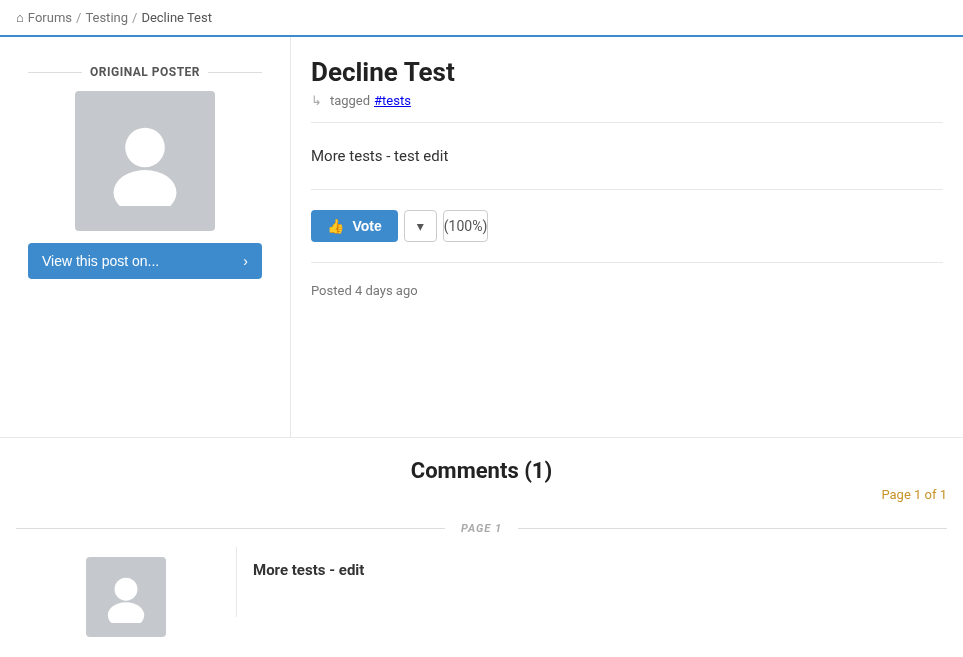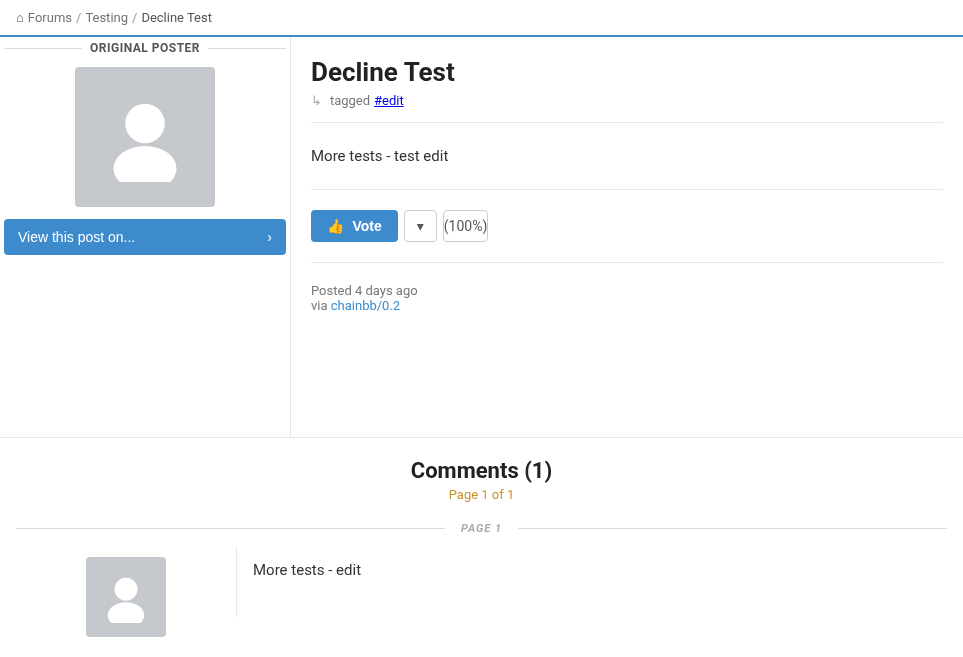--- a/index.html
+++ b/index.html
@@ -29,21 +29,21 @@
     .main-layout {
       display: flex;
       align-items: flex-start;
       border-top: 2px solid #3d8bcd;
     }
 
     
     .sidebar {
       width: 290px;
       min-width: 290px;
-      padding: 4px;
+      padding: 28px;
     }
     .sidebar-section-title {
       text-align: center;
       font-size: 12px;
       font-weight: bold;
       color: #555;
       text-transform: uppercase;
       letter-spacing: 0.5px;
       margin-bottom: 12px;
       display: flex;
@@ -219,21 +219,21 @@
     }
 
     .comments-title {
       font-size: 22px;
       font-weight: bold;
       color: #222;
       text-align: center;
       margin-bottom: 4px;
     }
     .pagination-info {
-      text-align: center;
+      text-align: right;
       font-size: 13px;
       color: #c8942a;
       margin-bottom: 20px;
     }
 
     .page-divider-row {
       display: flex;
       align-items: center;
       margin: 12px 0;
     }
@@ -284,20 +284,21 @@
 
     .comment-body-area {
       flex: 1;
       border-left: 1px solid #e8e8e8;
       padding: 14px 16px;
       min-height: 70px;
     }
     .comment-text {
       font-size: 15px;
       color: #333;
+      font-weight: bold;
     }
   </style>
 </head>
 <body>
 
 <nav class="breadcrumb">
   <span>⌂</span>
   <a href="#">Forums</a>
   <span class="sep">/</span>
   <a href="#">Testing</a>
@@ -326,21 +327,21 @@
       <span>›</span>
     </button>
   </aside>
 
   <main class="content-area">
     <h1 class="post-title">Decline Test</h1>
 
     <div class="tagged-line">
       <span class="tag-arrow">↳</span>
       <span>tagged</span>
-      <a href="#">#edit</a>
+      <a href="#">#tests</a>
     </div>
 
     <hr class="post-divider">
 
     <div class="post-body">More tests - test edit</div>
 
     <hr class="post-divider">
 
     <div class="vote-row">
       <button class="vote-btn">
@@ -350,21 +351,20 @@
       <button class="vote-dropdown">
         <span>▾</span>
       </button>
       <span class="vote-count">(100%)</span>
     </div>
 
     <hr class="post-divider">
 
     <div class="post-meta">
       <div>Posted 4 days ago</div>
-      <div>via <a href="#">chainbb/0.2</a></div>
     </div>
   </main>
 </div>
 
 <div class="bottom-section">
   <h2 class="comments-title">Comments (1)</h2>
   <div class="pagination-info">Page 1 of 1</div>
 
   <div class="page-divider-row">
     <span class="page-divider-label">PAGE 1</span>

